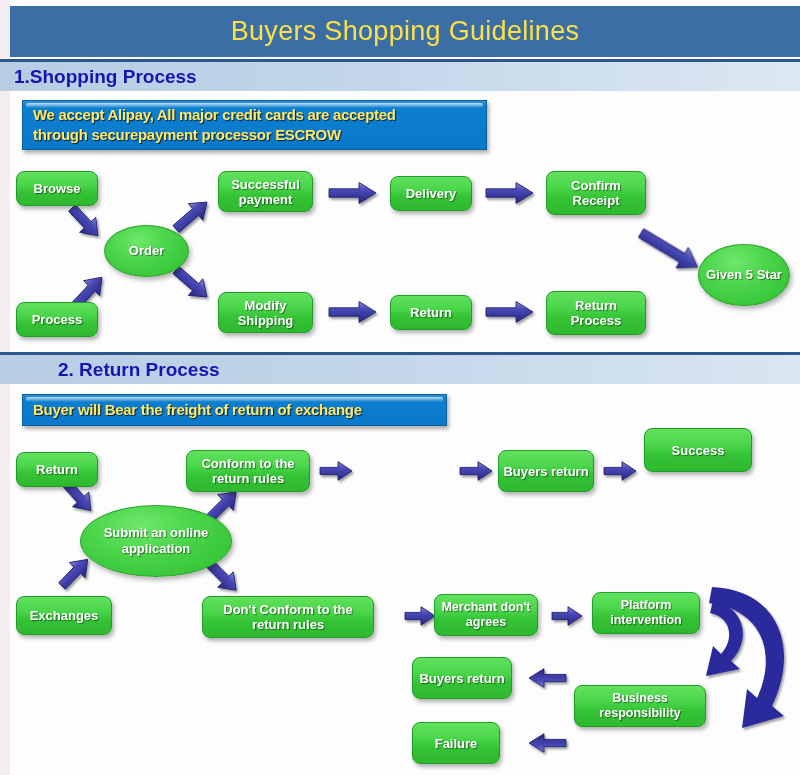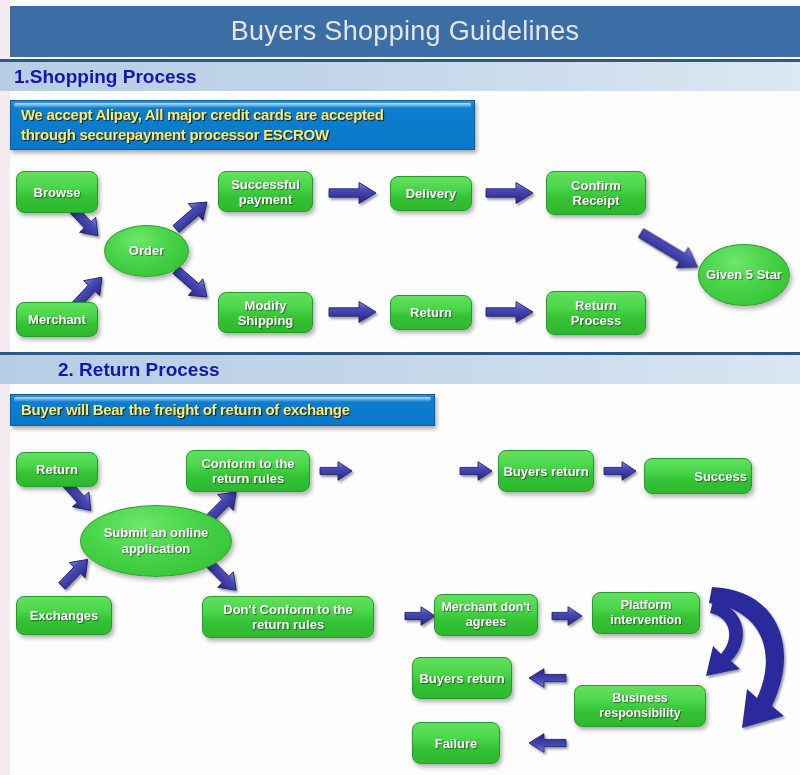--- a/index.html
+++ b/index.html
@@ -15,21 +15,21 @@
   
   .gutter{position:absolute;left:0;top:0;width:10px;height:775px;background:#f3edf1;}
 
   
   .title-bar{
     position:absolute;left:10px;top:6px;width:790px;height:51px;
     background:#3a6ea5;
     display:flex;align-items:center;justify-content:center;
   }
   .title-bar .title-text{
-    color:#e5e5e5;font-size:27px;font-weight:400;letter-spacing:.3px;
+    color:#fde047;font-size:27px;font-weight:400;letter-spacing:.3px;
     font-family:"Liberation Sans","DejaVu Sans",sans-serif;
   }
 
   
   .section-bar{
     position:absolute;left:0;width:800px;height:29px;
     background:linear-gradient(to right,#b6cde4 0%,#c3d6e9 45%,#dce8f3 100%);
     display:flex;align-items:center;
   }
   .section-bar .sb-label{
@@ -39,20 +39,21 @@
   .section-rule{position:absolute;left:0;width:800px;height:3px;background:#2c5789;}
 
   
   .callout{
     position:absolute;
     background:linear-gradient(to bottom,#2f8fd6 0%,#0d7fd0 12%,#0b78c9 100%);
     border:1px solid #0a5fa0;
     box-shadow:2px 3px 4px rgba(0,0,0,.32);
     display:flex;align-items:center;
     box-sizing:border-box;
+    margin-left:12px;
   }
   .callout::before{
     content:"";position:absolute;left:3px;right:3px;top:2px;height:5px;
     background:linear-gradient(to bottom,rgba(255,255,255,.72),rgba(255,255,255,0));
     border-radius:2px;
   }
   .callout .co-text{
     position:relative;
     color:#ffe96b;font-weight:bold;font-size:15px;line-height:20px;
     padding:0 10px;
@@ -227,26 +228,26 @@
       <path d="M712,587
                C 779,590 800,648 772,706
                L 784,716
                L 742,728
                L 747,689
                L 757,698
                C 777,655 764,610 709,603 Z"></path>
     </g>
   </svg>
 
-  <div class="node" style="left:16px;top:171px;width:82px;height:42px;">
+  <div class="node" style="left:16px;top:171px;width:82px;height:35px;">
     <span class="nd-text">Browse</span>
   </div>
 
   <div class="node" style="left:16px;top:302px;width:82px;height:35px;">
-    <span class="nd-text">Merchant</span>
+    <span class="nd-text">Process</span>
   </div>
 
   <div class="ellipse" style="left:104px;top:225px;width:85px;height:52px;">
     <span class="el-text">Order</span>
   </div>
 
   <div class="node" style="left:218px;top:171px;width:95px;height:41px;">
     <span class="nd-text">Successful payment</span>
   </div>
 
@@ -297,21 +298,21 @@
 
   <div class="node" style="left:186px;top:450px;width:124px;height:42px;">
     <span class="nd-text">Conform to the return rules</span>
   </div>
 
 
   <div class="node" style="left:498px;top:450px;width:96px;height:42px;">
     <span class="nd-text">Buyers return</span>
   </div>
 
-  <div class="node" style="left:644px;top:458px;width:108px;height:36px;justify-content:flex-end;">
+  <div class="node" style="left:644px;top:428px;width:108px;height:44px;">
     <span class="nd-text">Success</span>
   </div>
 
   <div class="node" style="left:202px;top:596px;width:172px;height:42px;">
     <span class="nd-text">Don't Conform to the return rules</span>
   </div>
 
   <div class="node small" style="left:434px;top:594px;width:104px;height:42px;">
     <span class="nd-text">Merchant don't agrees</span>
   </div>

